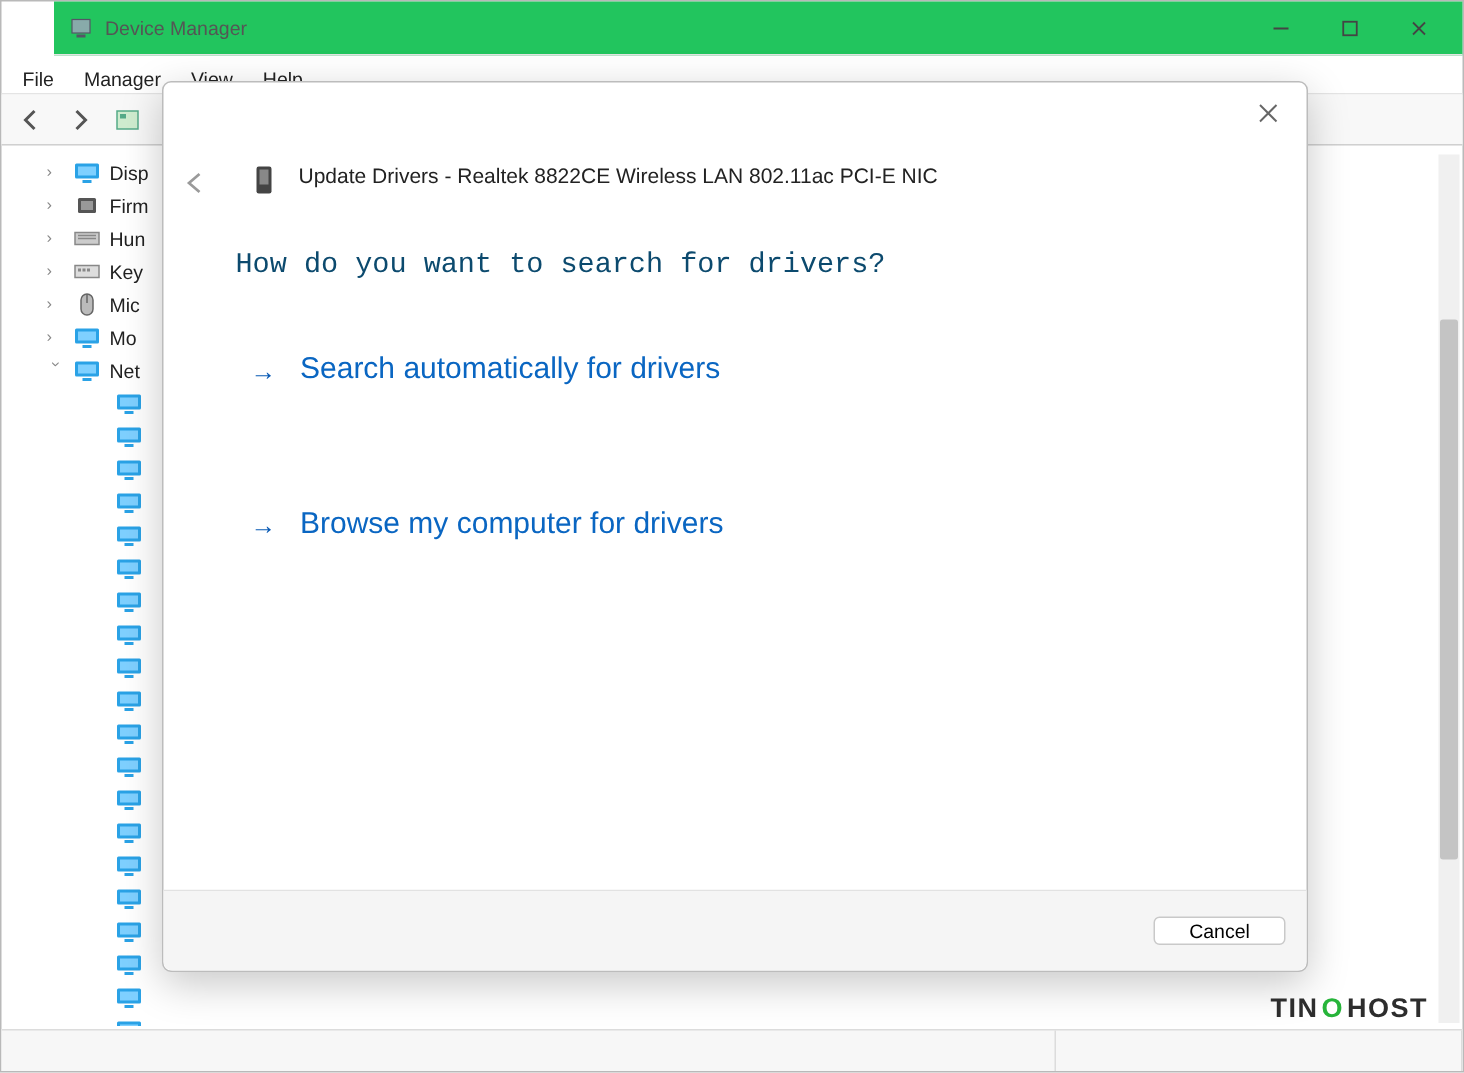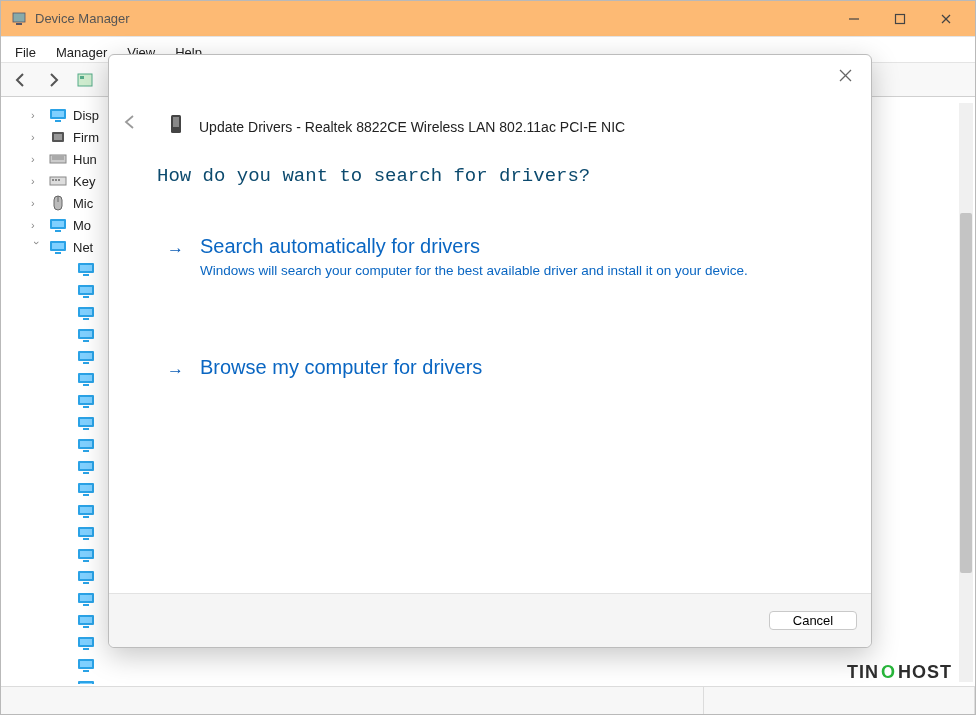--- a/index.html
+++ b/index.html
@@ -1,20 +1,20 @@
 <!DOCTYPE html>
 <html><head>
 <meta charset="utf-8">
 <style>
   * { box-sizing: border-box; margin: 0; padding: 0; font-family: "Segoe UI", Tahoma, sans-serif; }
   body { width: 976px; height: 715px; background: #f0f0f0; position: relative; overflow: hidden; }
 
   
   .dm-window { position: absolute; left: 0; top: 0; width: 976px; height: 715px; background: #fff; border: 1px solid #b9b9b9; }
-  .dm-titlebar { height: 36px; display: flex; align-items: center; padding: 0 6px; background: #fdba74; border-bottom: 1px solid #e4e4e4; }
+  .dm-titlebar { height: 36px; display: flex; align-items: center; padding: 0 6px; background: #22c55e; border-bottom: 1px solid #e4e4e4; margin-left: 35px; }
   .dm-title-icon { width: 16px; height: 16px; margin: 0 8px 0 4px; display:flex;align-items:center;justify-content:center; }
   .dm-title { font-size: 13px; color: #555; }
   .dm-title-spacer { flex: 1; }
   .dm-sysbtn { width: 46px; height: 30px; display:flex; align-items:center; justify-content:center; color:#666; }
 
   .dm-menubar { height: 26px; display:flex; align-items:flex-end; padding: 0 8px; gap: 8px; font-size: 13px; color:#222; border-bottom: 1px solid #e4e4e4; }
   .dm-menubar span { padding: 2px 6px; }
 
   .dm-toolbar { height: 34px; display:flex; align-items:center; padding: 0 6px; gap: 4px; border-bottom: 1px solid #d0d0d0; background:#f8f8f8; }
   .dm-toolbtn { width:28px; height:26px; border:1px solid transparent; display:flex; align-items:center; justify-content:center; color:#555; }
@@ -32,21 +32,21 @@
   .dm-scroll-thumb { position:absolute; left:1px; right:1px; top:110px; height:360px; background:#c4c4c4; border-radius:2px; }
 
   .dm-statusbar { position:absolute; left:0; right:0; bottom:0; height:28px; background:#f7f7f7; border-top:1px solid #dcdcdc; display:flex; }
   .dm-statusbar div { border-right:1px solid #dcdcdc; flex:1; }
   .dm-statusbar div:first-child { flex: 2.6; }
 
   
   .dlg { position:absolute; left:108px; top:54px; width:764px; height:594px; background:#fff; border:1px solid #bcbcbc; box-shadow: 0 8px 28px rgba(0,0,0,0.22); border-radius:6px; display:flex; flex-direction:column; }
   .dlg-topbar { height:40px; display:flex; align-items:center; justify-content:flex-end; padding-right:6px; }
   .dlg-close { width:40px; height:32px; display:flex; align-items:center; justify-content:center; color:#555; border-radius:4px; }
-  .dlg-header { display:flex; align-items:flex-end; padding: 14px 26px 0 8px; gap: 14px; }
+  .dlg-header { display:flex; align-items:flex-start; padding: 14px 26px 0 8px; gap: 14px; }
   .dlg-back { width:26px; height:26px; display:flex; align-items:center; justify-content:center; color:#7a7a7a; }
   .dlg-dev-icon { width:18px; height:22px; margin-left: 10px; display:flex;align-items:center;justify-content:center; }
   .dlg-header-text { font-size: 14px; color:#222; }
   .dlg-content { padding: 30px 48px 0 48px; flex:1; }
   .dlg-question { font-size: 19px; color:#0c4a6e; margin-bottom: 40px; font-family: Liberation Mono, monospace; }
   .dlg-option { display:flex; gap:16px; padding: 8px 0 28px 10px; cursor:pointer; }
   .dlg-option .arrow { color:#0a5bb5; font-size:17px; padding-top:3px; }
   .dlg-option-title { font-size: 20px; color:#0a66c2; margin-bottom: 4px; }
   .dlg-option-desc { font-size: 13.5px; color:#0a66c2; max-width: 550px; line-height:1.35; }
   .dlg-footer { height:54px; background:#f5f5f5; border-top:1px solid #e2e2e2; display:flex; align-items:center; justify-content:flex-end; padding: 0 14px; border-radius:0 0 6px 6px;}
@@ -444,21 +444,20 @@
     <span class="dlg-header-text">Update Drivers - Realtek 8822CE Wireless LAN 802.11ac PCI-E NIC</span>
   </div>
 
   <div class="dlg-content">
     <div class="dlg-question">How do you want to search for drivers?</div>
 
     <div class="dlg-option">
       <span class="arrow">→</span>
       <div>
         <div class="dlg-option-title">Search automatically for drivers</div>
-        <div class="dlg-option-desc">Windows will search your computer for the best available driver and install it on your device.</div>
       </div>
     </div>
 
     <div style="height:40px"></div>
 
     <div class="dlg-option">
       <span class="arrow">→</span>
       <div>
         <div class="dlg-option-title">Browse my computer for drivers</div>
       </div>

